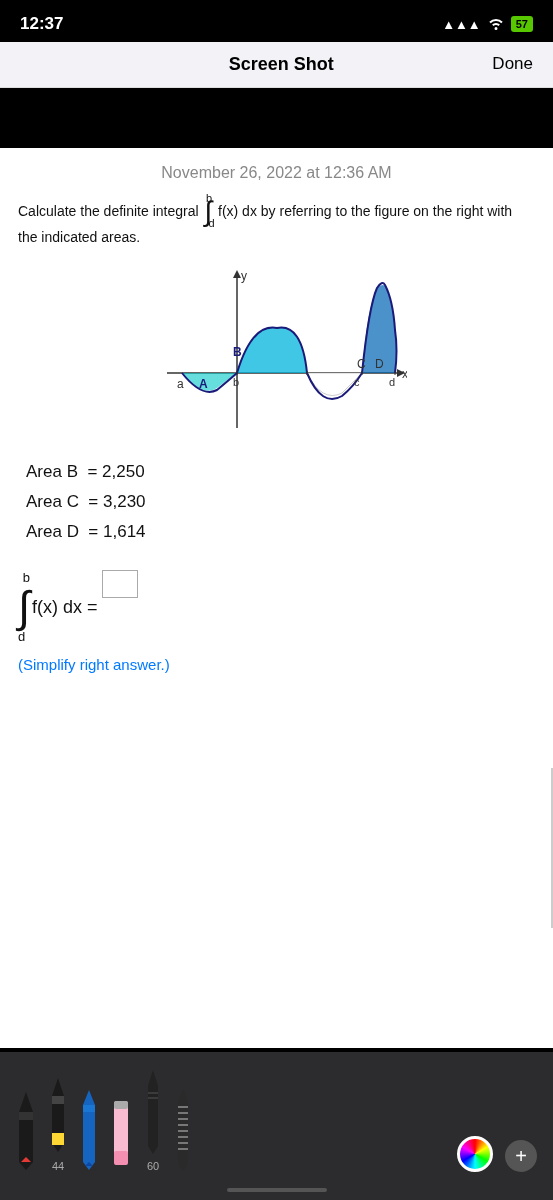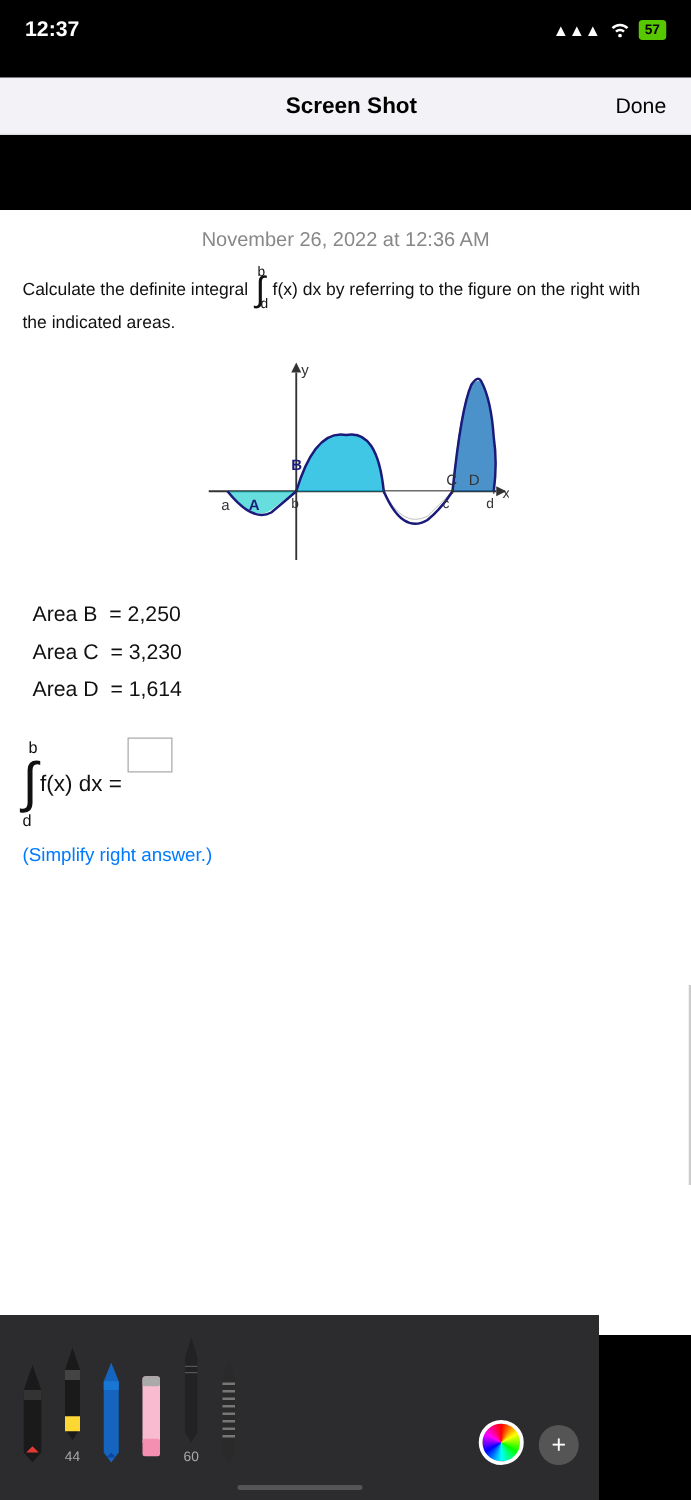--- a/index.html
+++ b/index.html
@@ -41,24 +41,23 @@
       display: flex;
       align-items: flex-end;
       gap: 1px;
     }
 
     
     .nav-bar {
       background: #f2f2f7;
       display: flex;
       justify-content: space-between;
-      align-items: center;
+      align-items: flex-start;
       padding: 12px 20px;
       border-bottom: 1px solid #ddd;
-      margin-top: 20px;
     }
     .nav-title {
       font-size: 18px;
       font-weight: 600;
       color: #000;
       flex: 1;
       text-align: center;
     }
     .nav-done {
       font-size: 17px;
@@ -112,21 +111,21 @@
       border: 1.5px solid #aaa;
       vertical-align: middle;
       margin-left: 4px;
     }
 
     
     .bottom-toolbar {
       position: fixed;
       bottom: 0;
       left: 0;
-      width: 479px;
+      width: 553px;
       height: 148px;
       background: #2c2c2e;
       display: flex;
       align-items: flex-end;
       padding: 8px 16px 28px;
       gap: 12px;
     }
     .tool-item {
       display: flex;
       flex-direction: column;

